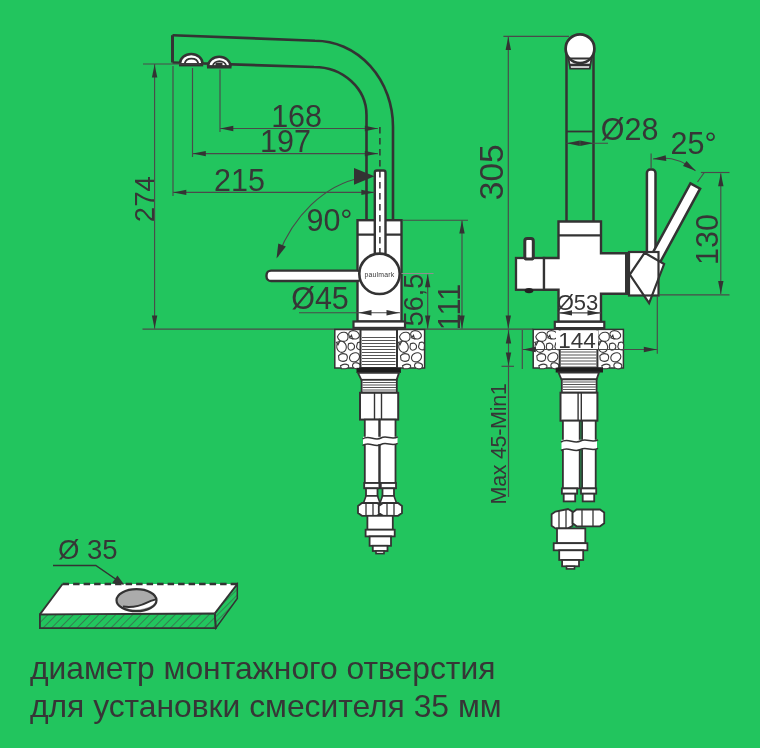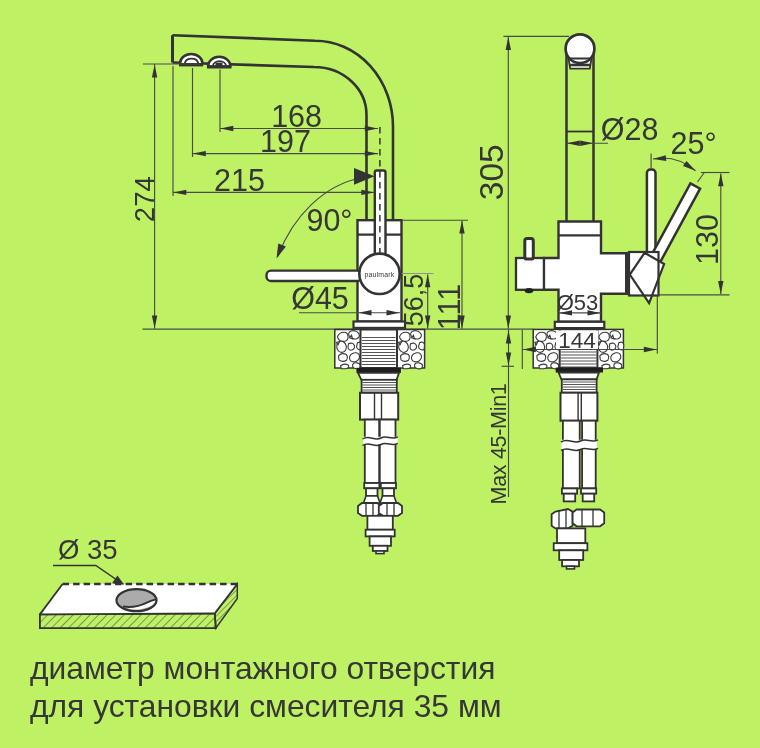--- a/index.html
+++ b/index.html
@@ -1,16 +1,16 @@
 <!DOCTYPE html>
 <html><head>
 <meta charset="utf-8">
 <style>
   html,body{margin:0;padding:0;background:#ffffff;}
-  .wrap{width:760px;height:748px;position:relative;background:#bef264;overflow:hidden;}
+  .wrap{width:760px;height:748px;position:relative;background:#22c55e;overflow:hidden;}
   svg{display:block;}
   text{font-family:"Liberation Sans", sans-serif;fill:#363636;}
 </style>
 </head>
 <body>
 <div class="wrap">
 <svg width="760" height="748" viewBox="0 0 760 748">
 <defs>
   <pattern id="hatch" patternUnits="userSpaceOnUse" width="6" height="6" patternTransform="rotate(45)">
     <line x1="0" y1="0" x2="0" y2="6" stroke="#444" stroke-width="1.1"></line>

